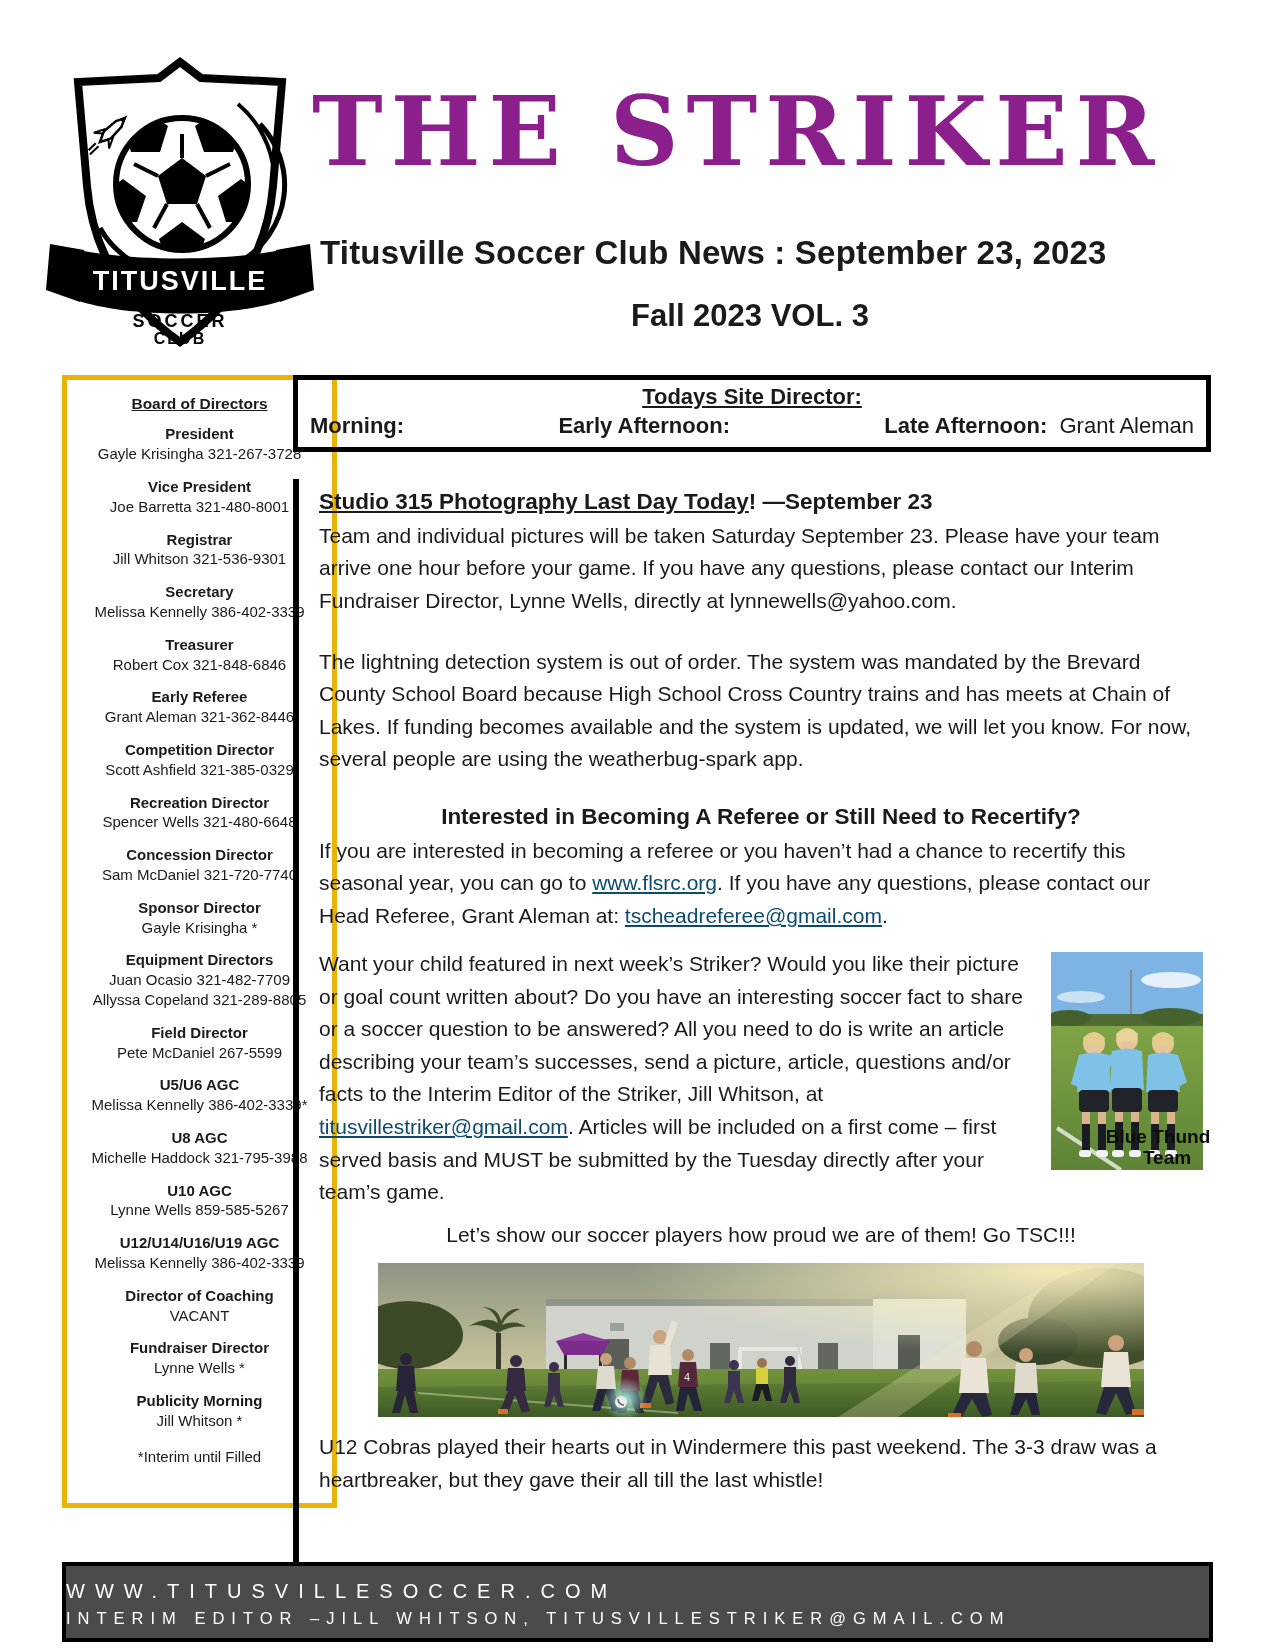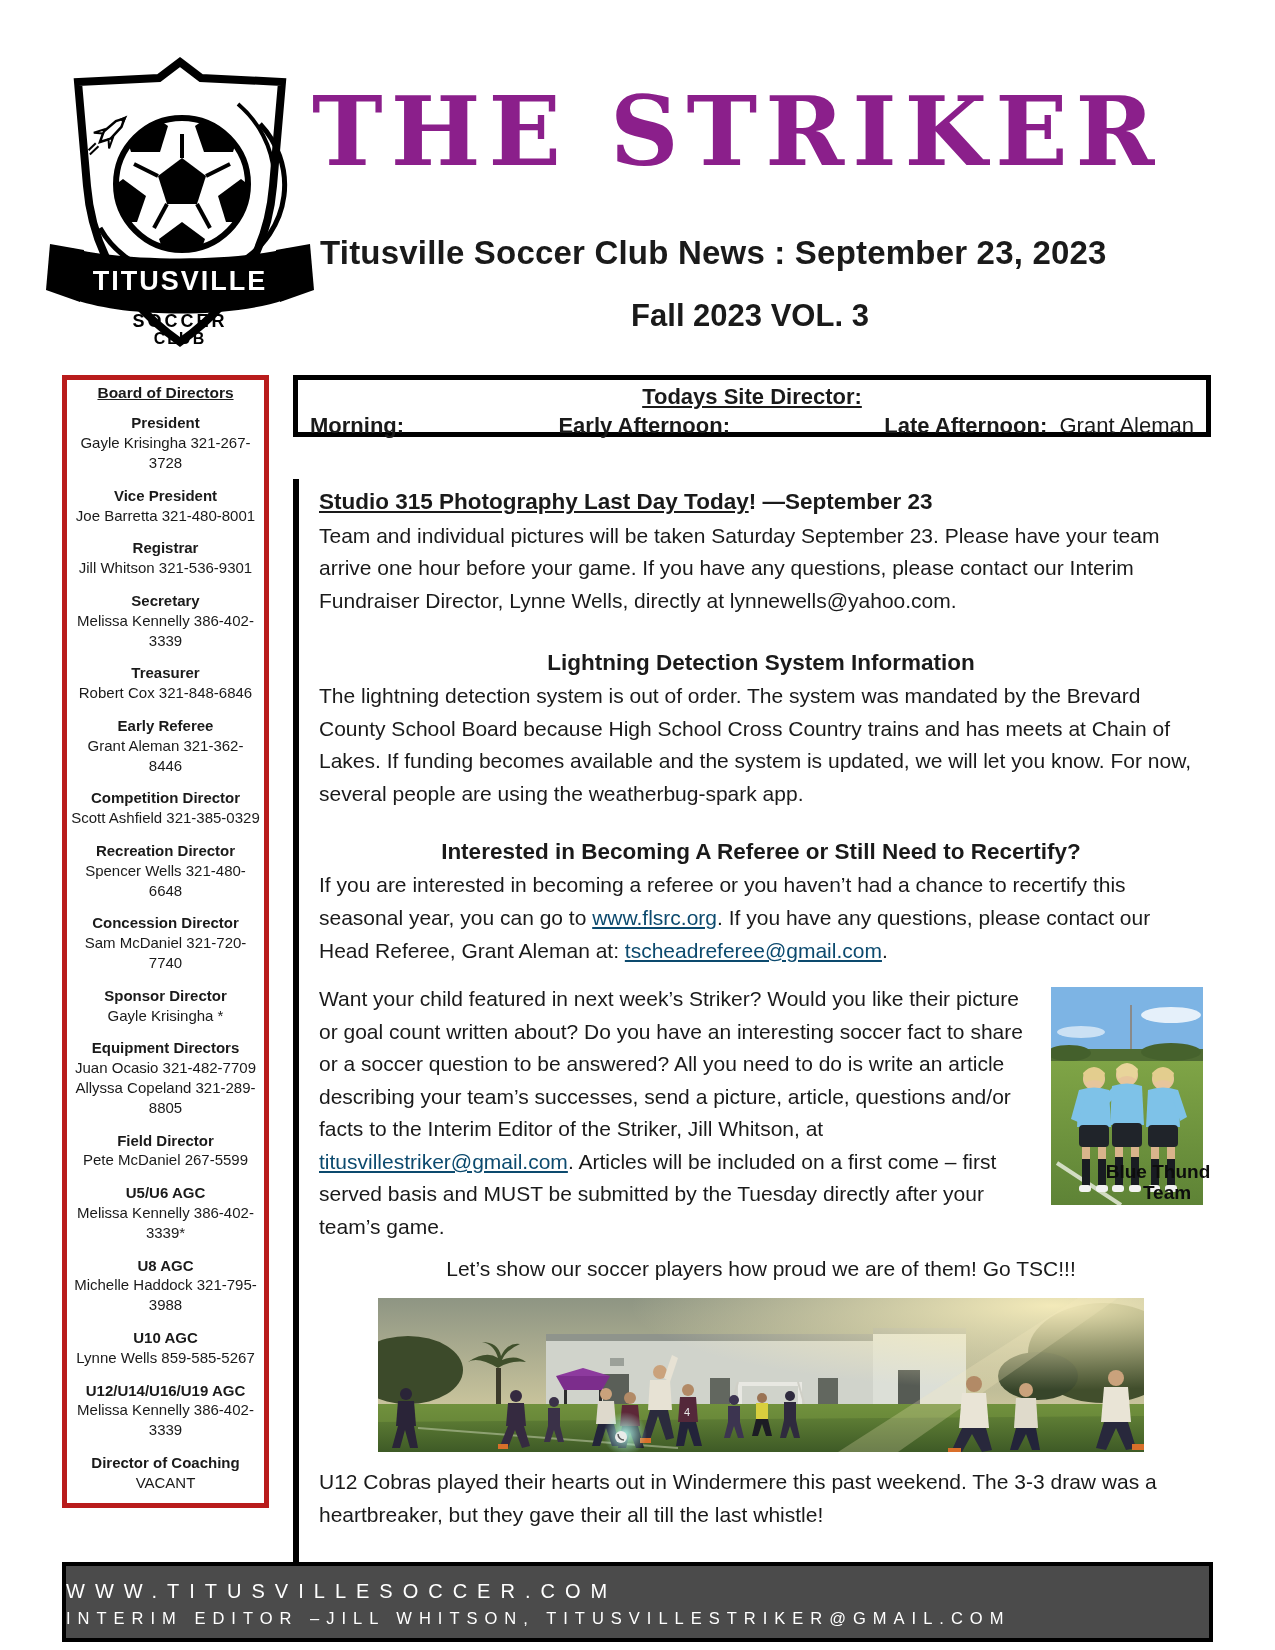--- a/index.html
+++ b/index.html
@@ -20,32 +20,32 @@
   .paper-subtitle{
     position:absolute;left:320px;top:234px;width:860px;
     font-size:33px;font-weight:bold;letter-spacing:0.2px;
   }
   .paper-volume{
     position:absolute;left:320px;top:298px;width:860px;text-align:center;
     font-size:31px;font-weight:bold;
   }
   
   .sidebar{
-    position:absolute;left:62px;top:375px;width:207px;height:1133px;
-    border:5px solid #b91c1c;box-sizing:border-box;
-    padding:3px 4px 6px 4px;text-align:center;font-size:15px;line-height:1.32;
+    position:absolute;left:62px;top:375px;width:275px;height:1133px;
+    border:5px solid #eab308;box-sizing:border-box;
+    padding:14px 4px 6px 4px;text-align:center;font-size:15px;line-height:1.32;
     overflow:hidden;
   }
   .sb-title{font-weight:bold;text-decoration:underline;margin-bottom:10px;font-size:15.5px;}
   .sb-entry{margin-bottom:13px;}
   .sb-role{font-weight:bold;}
   .sb-footnote{margin-top:16px;}
   
   .director-box{
-    position:absolute;left:293px;top:375px;width:918px;height:62px;
+    position:absolute;left:293px;top:375px;width:918px;height:77px;
     border:5px solid #000;box-sizing:border-box;padding:4px 12px 16px 12px;
   }
   .director-title{text-align:center;font-weight:bold;text-decoration:underline;font-size:22px;}
   .director-slots{display:flex;justify-content:space-between;font-size:22px;margin-top:3px;}
   .slot-label{font-weight:bold;}
   .slot-value{font-weight:normal;}
   
   .articles{
     position:absolute;left:293px;top:479px;width:918px;height:1092px;
     border-left:6px solid #000;box-sizing:border-box;
@@ -233,21 +233,20 @@
   </div>
 
   <div class="articles">
 
     <div class="art">
       <div class="art-h"><span class="u">Studio 315 Photography Last Day Today</span><span>! —September 23</span></div>
       <p>Team and individual pictures will be taken Saturday September 23.   Please have your team arrive one hour before your game. If you have any questions, please contact our Interim Fundraiser Director, Lynne Wells, directly at lynnewells@yahoo.com.</p>
     </div>
 
     <div class="art" style="margin-top:28px;">
-      <div class="art-h art-h-center">Lightning Detection System Information</div>
       <p>The lightning detection system is out of order.  The system was mandated by the Brevard County School Board because High School Cross Country trains and has meets at Chain of Lakes. If funding becomes available and the system is updated, we will let you know.  For now, several people are using the weatherbug-spark app.</p>
     </div>
 
     <div class="art" style="margin-top:24px;">
       <div class="art-h art-h-center">Interested in Becoming A Referee or Still Need to Recertify?</div>
       <p><span>If you are interested in becoming a referee or you haven’t had a chance to recertify this seasonal year, you can go to </span><a class="rlink">www.flsrc.org</a><span>.  If you have any questions, please contact our Head Referee, Grant Aleman at:  </span><a class="rlink">tscheadreferee@gmail.com</a><span>.</span></p>
     </div>
 
     <div class="art" style="margin-top:16px;margin-bottom:4px;">
       <div class="blue-photo">

